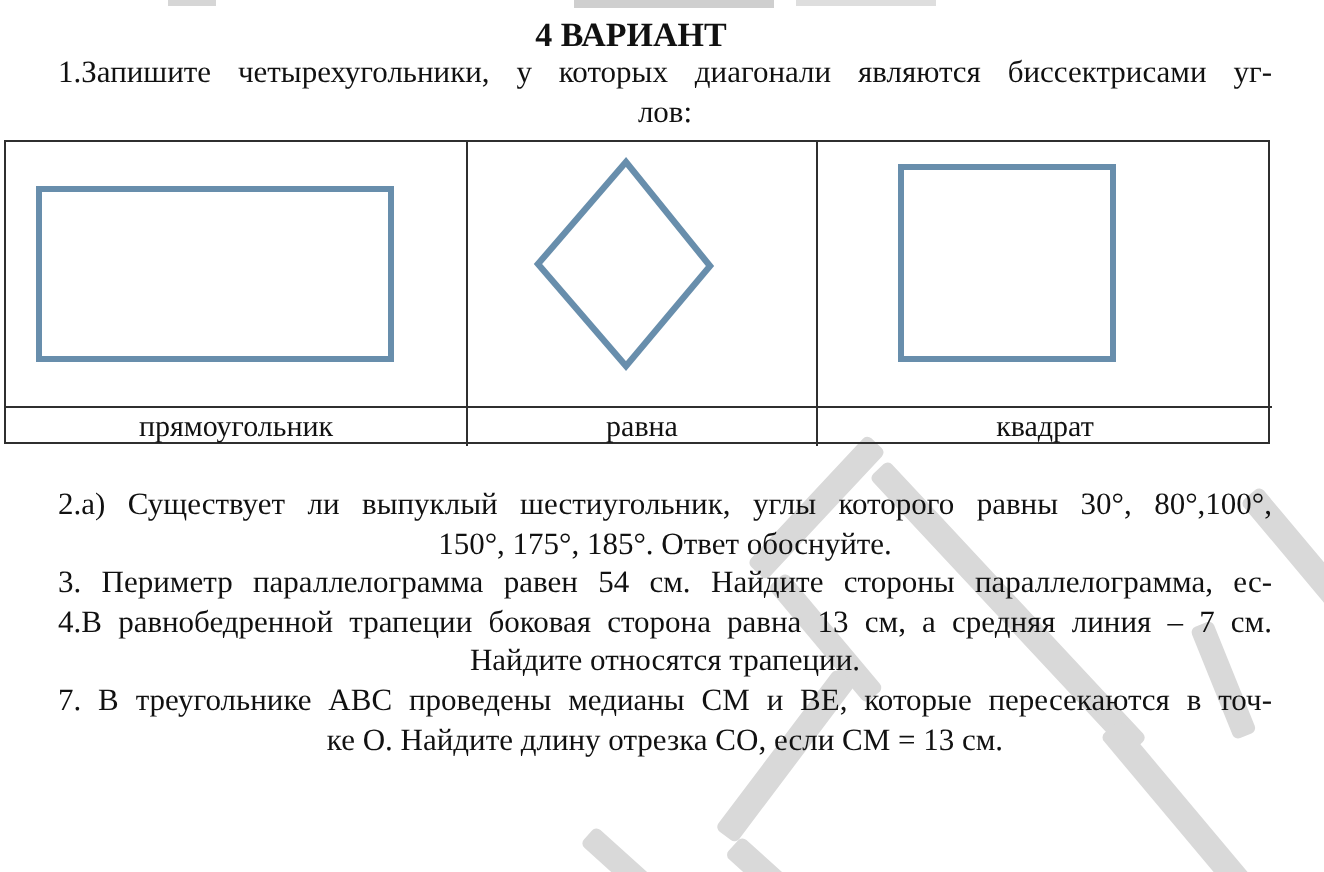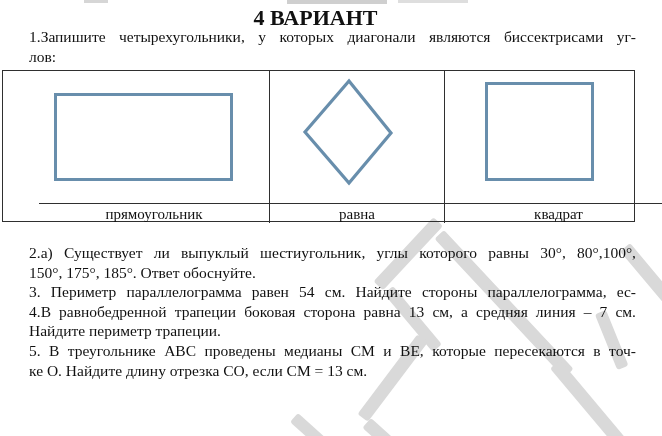--- a/index.html
+++ b/index.html
@@ -10,44 +10,43 @@
     overflow:hidden;
     font-family:"Liberation Serif","DejaVu Serif",serif;
     color:#111111;
   }
   
   .wm{position:absolute;background:#d9d9d9;transform-origin:0 0;z-index:0;border-radius:3px;}
   .smudge{position:absolute;background:#d6d6d6;z-index:0;}
   
   .title{
     position:absolute;top:8px;left:0;width:631px;
-    text-align:center;font-weight:bold;font-size:22px;line-height:19px;
+    text-align:center;font-weight:bold;font-size:17px;line-height:19px;
     z-index:2;
   }
   .q1{
     position:absolute;top:27px;left:29px;width:607px;
     font-size:15.5px;line-height:19.5px;z-index:2;
   }
   .qbottom{
     position:absolute;top:243px;left:29px;width:607px;
     font-size:15.5px;line-height:19.6px;z-index:2;
   }
-  .line{white-space:pre;}
+  .line{white-space:pre;text-align:center;}
   .line.full{white-space:normal;text-align:justify;text-align-last:justify;}
   
   .shape-table{
     position:absolute;left:2px;top:70px;z-index:2;
     width:633px;height:152px;
     display:grid;
     grid-template-columns:231px 175px 227px;
     grid-template-rows:132px 20px;
     border:1.5px solid #2f2f2f;
     box-sizing:border-box;
     background:transparent;
-    padding-left:36px;
   }
   .cell{position:relative;box-sizing:border-box;}
   .cell.c1,.cell.c2{border-right:1.5px solid #2f2f2f;}
   .cell.lab{border-top:1.5px solid #2f2f2f;
     display:flex;align-items:center;justify-content:center;
     font-size:15px;line-height:18px;}
   .rect-shape{
     position:absolute;left:15px;top:22px;width:179px;height:88px;
     border:3px solid #688eac;box-sizing:border-box;
   }
@@ -98,18 +97,18 @@
     <div class="cell lab c1">прямоугольник</div>
     <div class="cell lab c2">равна</div>
     <div class="cell lab c3">квадрат</div>
   </div>
 
   <div class="qbottom">
     <div class="line full">2.а) Существует ли выпуклый шестиугольник, углы которого равны  30°, 80°,100°,</div>
     <div class="line">150°, 175°, 185°. Ответ обоснуйте.</div>
     <div class="line full">3. Периметр параллелограмма равен 54 см. Найдите стороны параллелограмма, ес-</div>
     <div class="line full">4.В равнобедренной трапеции боковая сторона равна 13 см, а средняя линия – 7 см.</div>
-    <div class="line">Найдите периметр трапеции.</div>
-    <div class="line full">5. В треугольнике АВС проведены медианы СМ и ВЕ, которые пересекаются в точ-</div>
+    <div class="line">Найдите относятся трапеции.</div>
+    <div class="line full">7. В треугольнике АВС проведены медианы СМ и ВЕ, которые пересекаются в точ-</div>
     <div class="line">ке О. Найдите длину отрезка СО, если СМ = 13 см.</div>
   </div>
 
 </div>
 
 </body></html>

